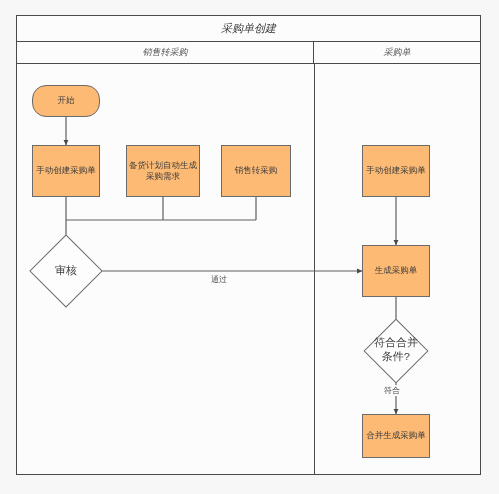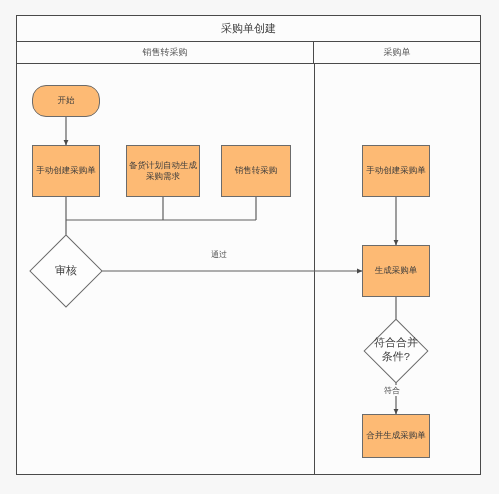--- a/index.html
+++ b/index.html
@@ -9,20 +9,21 @@
     font-family:"Liberation Sans","DejaVu Sans",sans-serif;
     overflow:hidden;
   }
   #diagram-root{position:relative;width:499px;height:494px;}
   #pool{
     position:absolute;left:16px;top:15px;
     width:465px;height:460px;
     border:1.5px solid #4a4a4a;
     background:#fcfcfc;
     box-sizing:border-box;
+    font-style:italic;
   }
   #pool-title{
     position:absolute;left:0;top:0;width:100%;height:26px;
     border-bottom:1.5px solid #4a4a4a;
     display:flex;align-items:center;justify-content:center;
     font-size:11px;color:#3a3a3a;box-sizing:border-box;
   }
   .lane-head{
     position:absolute;top:26px;height:22px;
     border-bottom:1.5px solid #4a4a4a;
@@ -108,21 +109,21 @@
 
   <div class="node" style="left:126px;top:145px;width:74px;height:52px;">备货计划自动生成采购需求</div>
 
   <div class="node" style="left:221px;top:145px;width:70px;height:52px;">销售转采购</div>
 
   <div class="diamond-wrap" style="left:40px;top:245px;width:52px;height:52px;">
     <div class="dshape"></div>
     <div class="dlabel">审核</div>
   </div>
 
-  <div class="edge-label" style="left:209px;top:249px;text-align:right;">通过</div>
+  <div class="edge-label" style="left:209px;top:274px;text-align:right;">通过</div>
 
   <div class="node" style="left:362px;top:245px;width:68px;height:52px;">生成采购单</div>
 
   <div class="node" style="left:362px;top:145px;width:68px;height:52px;">手动创建采购单</div>
 
   <div class="diamond-wrap" style="left:373px;top:328px;width:46px;height:46px;font-family:Liberation Mono, monospace;">
     <div class="dshape"></div>
     <div class="dlabel">符合合并条件?</div>
   </div>
 

